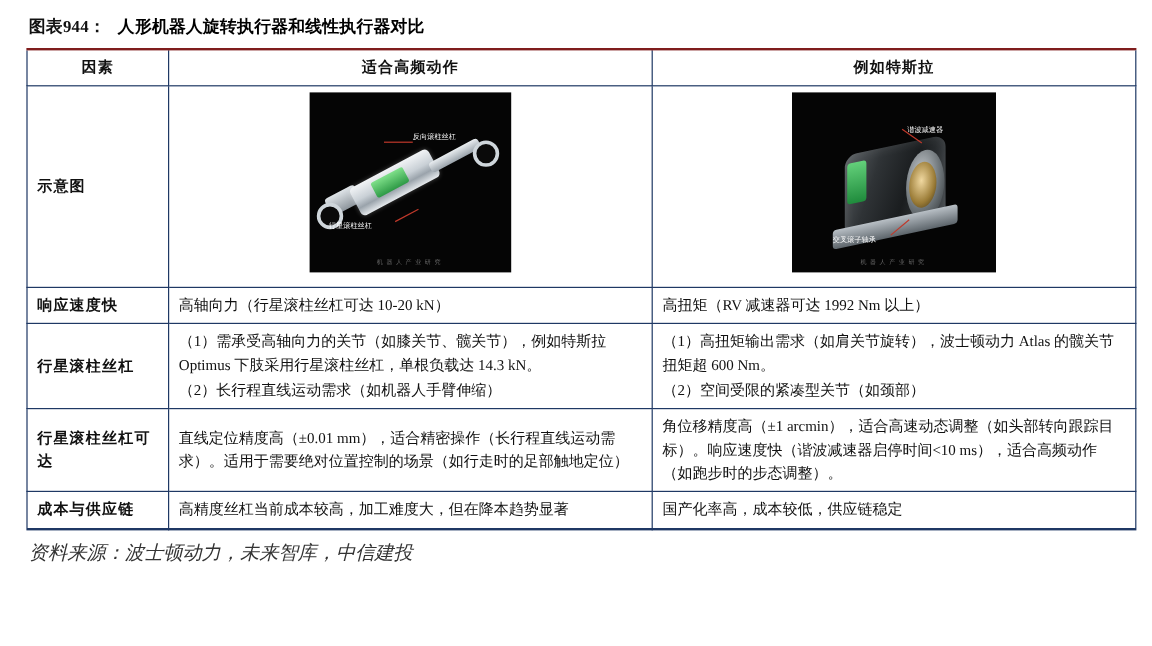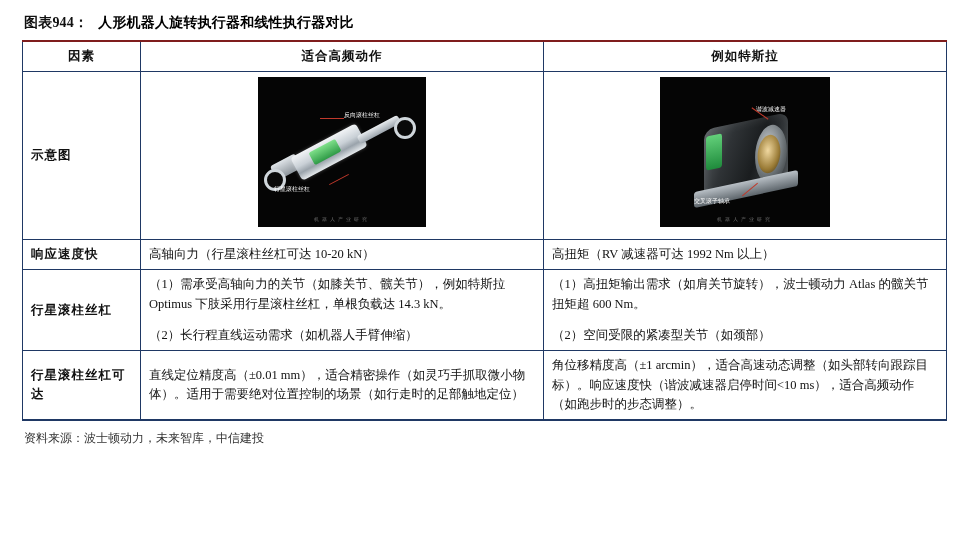--- a/index.html
+++ b/index.html
@@ -44,21 +44,21 @@
   td.rowlabel{
     text-align:left;
     font-weight:bold;
     font-size:12.5px;
     letter-spacing:1px;
     width:118px;
   }
   td.ctr{text-align:center;}
   td.body{text-align:left;}
   .p{margin:0;}
-  .p+ .p{margin-top:12px;}
+  .p+ .p{margin-top:2px;}
 
   
   .imgcell{padding:6px 4px;text-align:center;}
   .photo{
     position:relative;
     display:inline-block;
     width:168px;height:150px;
     background:#050505;
     overflow:hidden;
   }
@@ -130,21 +130,21 @@
     transform:skewY(-12deg);border-radius:3px;
   }
   .lead.r1{left:96px;top:28px;}
   .lead.r1 i{left:-6px;top:8px;width:20px;transform:rotate(35deg);}
   .lead.r2{left:34px;top:120px;}
   .lead.r2 i{left:46px;top:-8px;width:20px;transform:rotate(-40deg);}
 
   
   .source{
     margin:9px 0 0 6px;
-    font-size:12px;color:#333;
+    font-size:16px;font-style:italic;color:#333;
   }
 </style>
 </head>
 <body>
 
 <div class="page">
 
   <div class="title-row">
     <span class="title-label">图表944：</span>
     <span class="title-text">人形机器人旋转执行器和线性执行器对比</span>
@@ -207,21 +207,26 @@
           <p class="p">（2）长行程直线运动需求（如机器人手臂伸缩）</p>
         </td>
         <td class="body">
           <p class="p">（1）高扭矩输出需求（如肩关节旋转），波士顿动力 Atlas 的髋关节扭矩超 600 Nm。</p>
           <p class="p">（2）空间受限的紧凑型关节（如颈部）</p>
         </td>
       </tr>
 
       <tr>
         <td class="rowlabel">行星滚柱丝杠可达</td>
-        <td class="body">直线定位精度高（±0.01 mm），适合精密操作（如灵巧手抓取微小物体）。适用于需要绝对位置控制的场景（如行走时的足部触地定位）</td>
+        <td class="body">直线定位精度高（±0.01 mm），适合精密操作（长行程直线运动需求）。适用于需要绝对位置控制的场景（如行走时的足部触地定位）</td>
         <td class="body">角位移精度高（±1 arcmin），适合高速动态调整（如头部转向跟踪目标）。响应速度快（谐波减速器启停时间&lt;10 ms），适合高频动作（如跑步时的步态调整）。</td>
       </tr>
 
+      <tr>
+        <td class="rowlabel">成本与供应链</td>
+        <td class="body">高精度丝杠当前成本较高，加工难度大，但在降本趋势显著</td>
+        <td class="body">国产化率高，成本较低，供应链稳定</td>
+      </tr>
     </tbody>
   </table>
 
   <div class="source">资料来源：波士顿动力，未来智库，中信建投</div>
 </div>
 
 </body></html>

